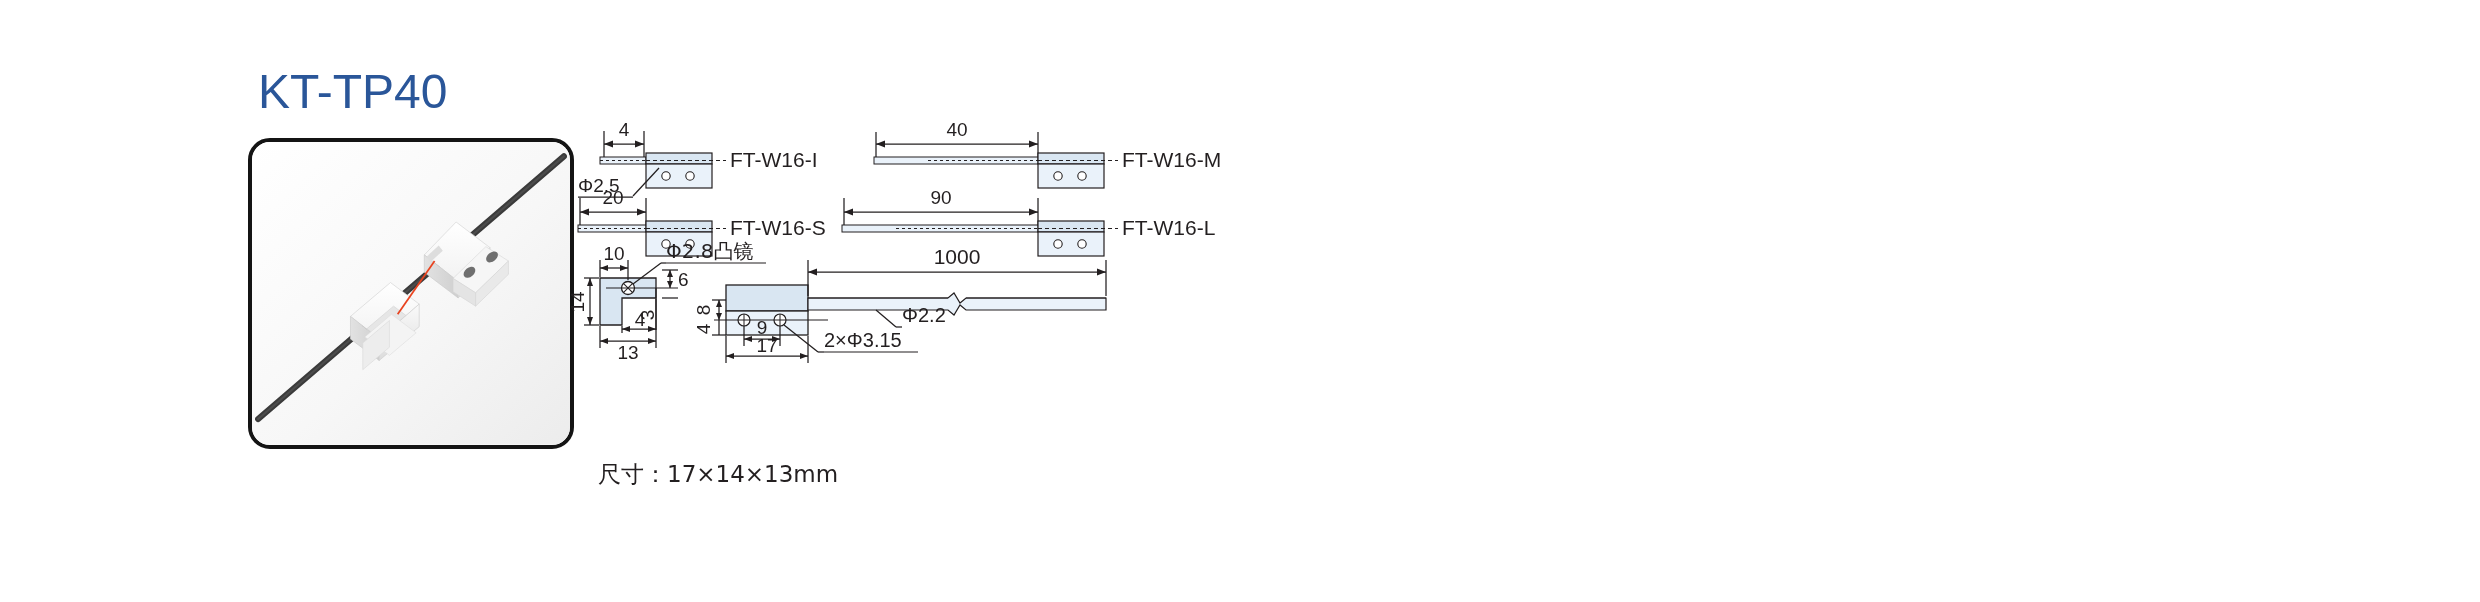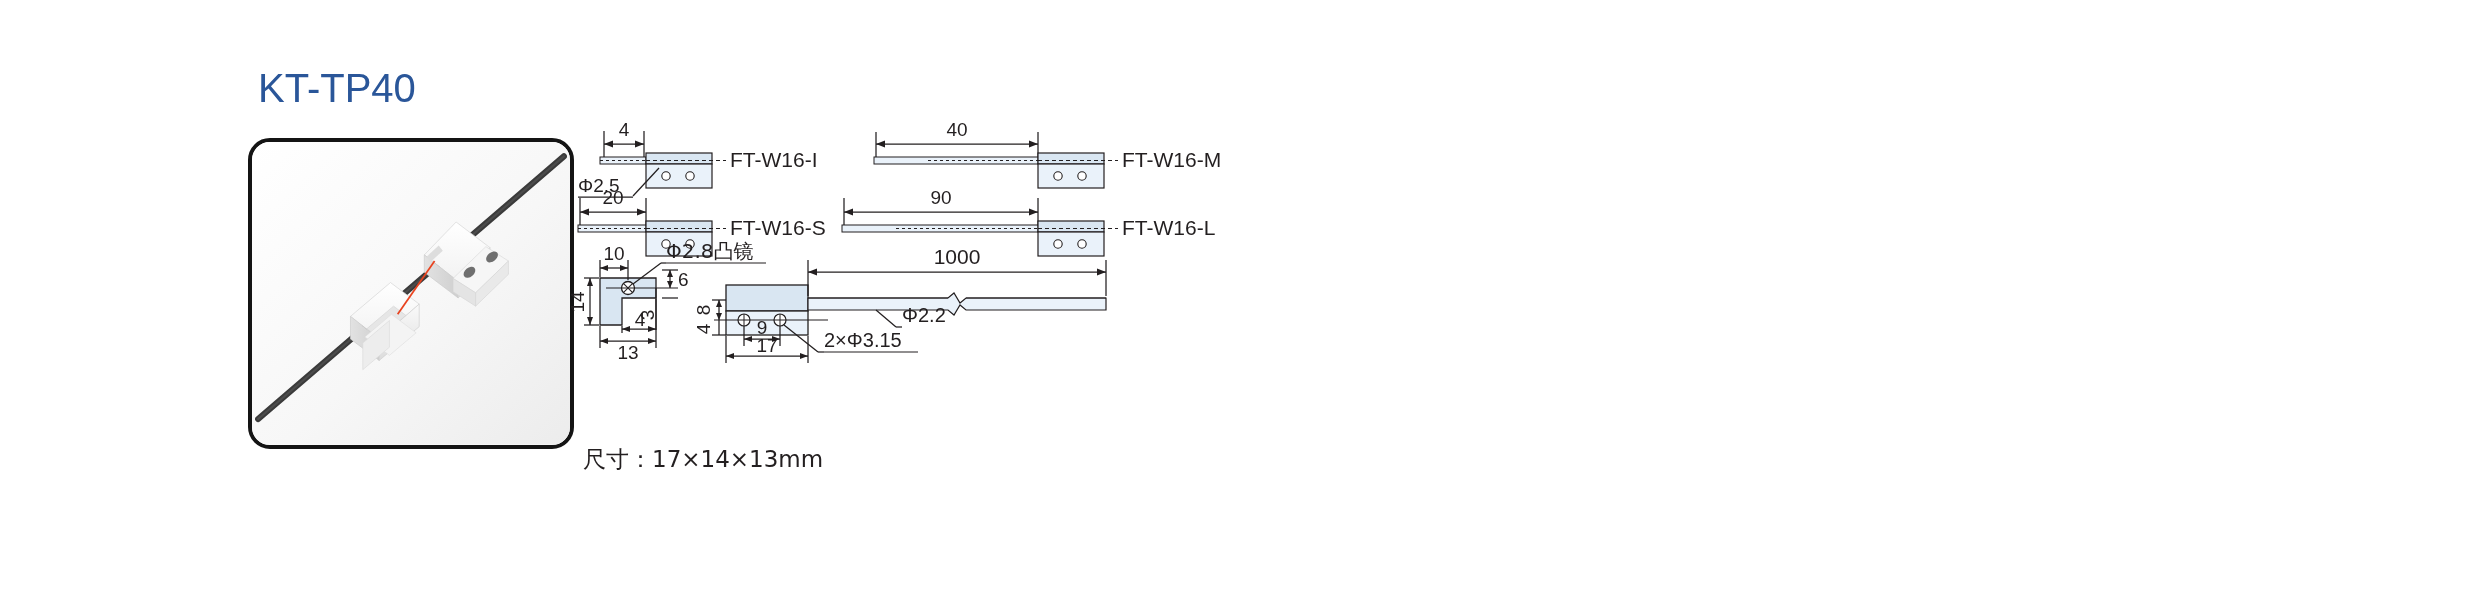--- a/index.html
+++ b/index.html
@@ -4,42 +4,42 @@
 <style>
   html,body{margin:0;padding:0;background:#ffffff;}
   body{width:2480px;height:602px;position:relative;overflow:hidden;
        font-family:"Liberation Sans","DejaVu Sans",sans-serif;}
 
   #root{position:absolute;left:0;top:0;width:2480px;height:602px;}
 
   
   .product-title{
     position:absolute;left:258px;top:68px;
-    font-size:40px;font-weight:400;letter-spacing:0px;
+    font-size:48px;font-weight:400;letter-spacing:0px;
     color:#2a5699;line-height:1;white-space:nowrap;text-align:right;
   }
 
   
   .photo-panel{
     position:absolute;left:248px;top:138px;width:318px;height:303px;
     border:4px solid #141414;border-radius:22px;background:#fdfdfd;
     overflow:hidden;
   }
   .photo-inner{position:absolute;inset:0;}
 
   
   .drawings{position:absolute;left:566px;top:120px;width:1000px;height:290px;}
 
   
   .specs{
     position:absolute;left:583px;top:443px;
     font-family:"DejaVu Sans","Liberation Sans",sans-serif;
     font-size:23px;color:#231f20;line-height:32px;white-space:nowrap;
   }
-  .specs div{margin:0;padding:0;}
+  .specs div{margin:15px;padding:0;}
 </style>
 </head>
 <body>
 
 <div id="root">
 
   <div class="product-title">KT-TP40</div>
 
   <div class="photo-panel">
     <svg class="photo-inner" viewBox="0 0 310 295" preserveAspectRatio="none">

